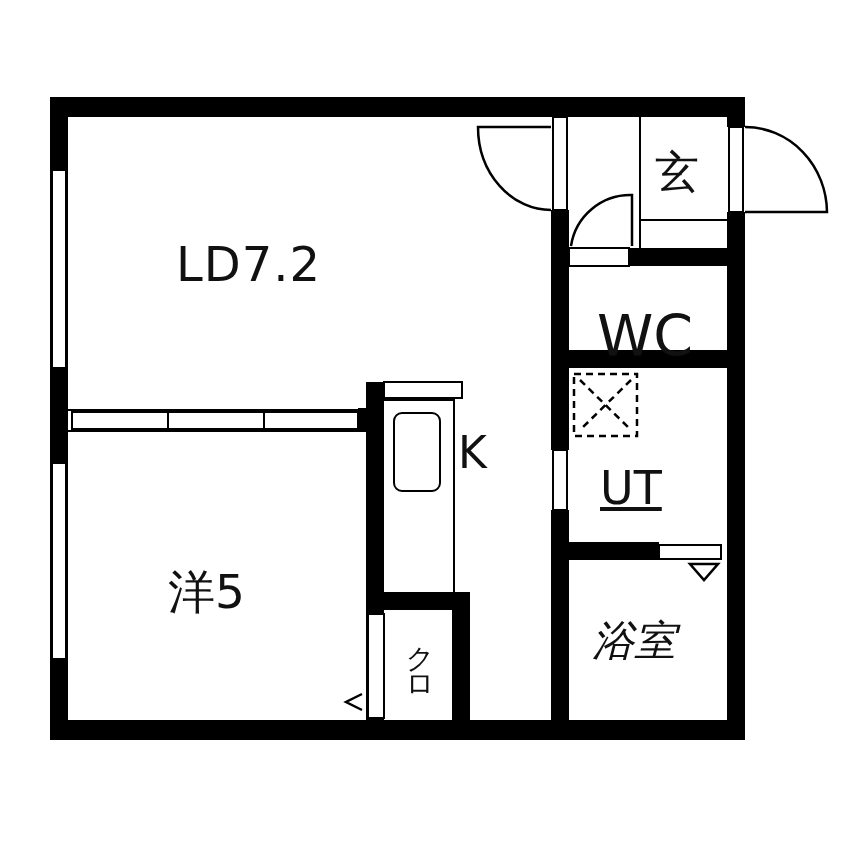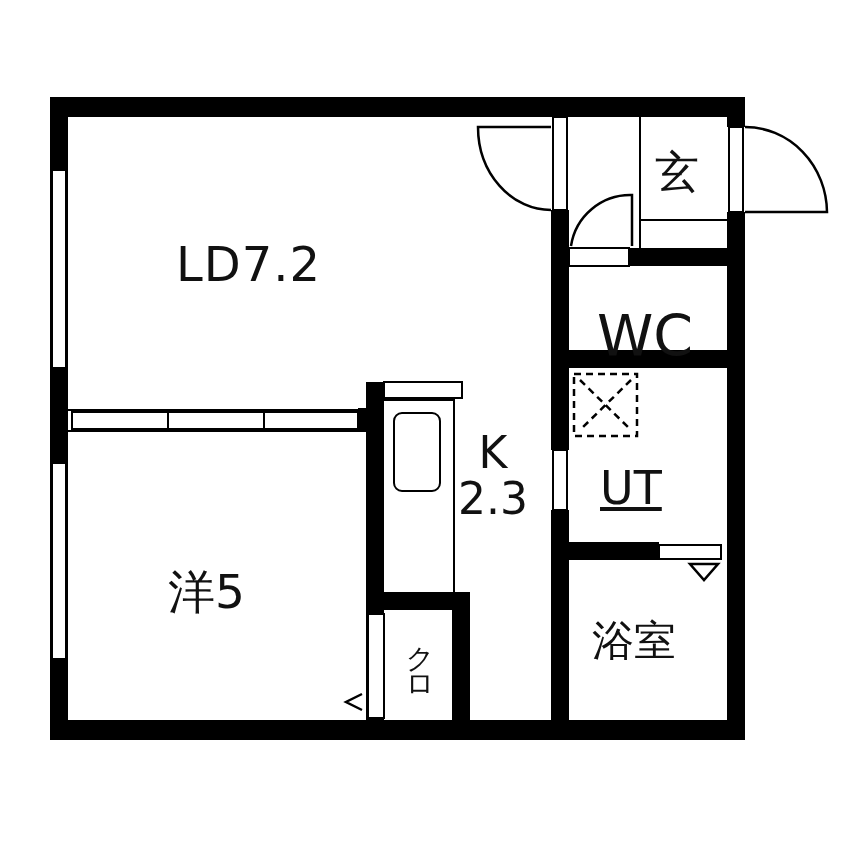--- a/index.html
+++ b/index.html
@@ -11,21 +11,21 @@
     color: #111111;
     white-space: nowrap;
     line-height: 1;
     text-align: center;
   }
   .lbl-ld { left: 176px; top: 240px; font-size: 48px; letter-spacing: 1px; }
   .lbl-k  { left: 458px; top: 430px; font-size: 44px; line-height: 1.05; }
   .lbl-ut { left: 600px; top: 465px; font-size: 46px; text-decoration: underline; }
   .lbl-wc { left: 597px; top: 292px; font-size: 57px; margin-top: 16px; }
   .lbl-gen { left: 655px; top: 150px; font-size: 44px; }
-  .lbl-bath { left: 592px; top: 620px; font-size: 42px; }
+  .lbl-bath { left: 592px; top: 620px; font-size: 42px; font-style: italic; }
   .lbl-yo { left: 168px; top: 568px; font-size: 47px; }
   .lbl-kuro { left: 400px; top: 626px; font-size: 28px; line-height: 1.25; width: 40px; }
 </style>
 </head>
 <body>
 
 <svg id="plan" viewBox="0 0 846 846" xmlns="http://www.w3.org/2000/svg">
 
   <g fill="#000">
 
@@ -102,21 +102,20 @@
   <g fill="none" stroke="#000" stroke-width="2.5" stroke-dasharray="7,5">
     <rect x="574" y="374" width="63" height="62"></rect>
     <line x1="580" y1="380" x2="631" y2="430"></line>
     <line x1="631" y1="380" x2="580" y2="430"></line>
   </g>
 </svg>
 
 <div class="label lbl-ld">LD7.2</div>
 <div class="label lbl-k">
   <div>K</div>
-  <div>2.3</div>
 </div>
 <div class="label lbl-yo">洋5</div>
 <div class="label lbl-kuro">
   <span style="writing-mode: vertical-rl; display:inline-block;">クロ</span>
 </div>
 <div class="label lbl-gen">玄</div>
 <div class="label lbl-wc">WC</div>
 <div class="label lbl-ut">UT</div>
 <div class="label lbl-bath">浴室</div>
 

